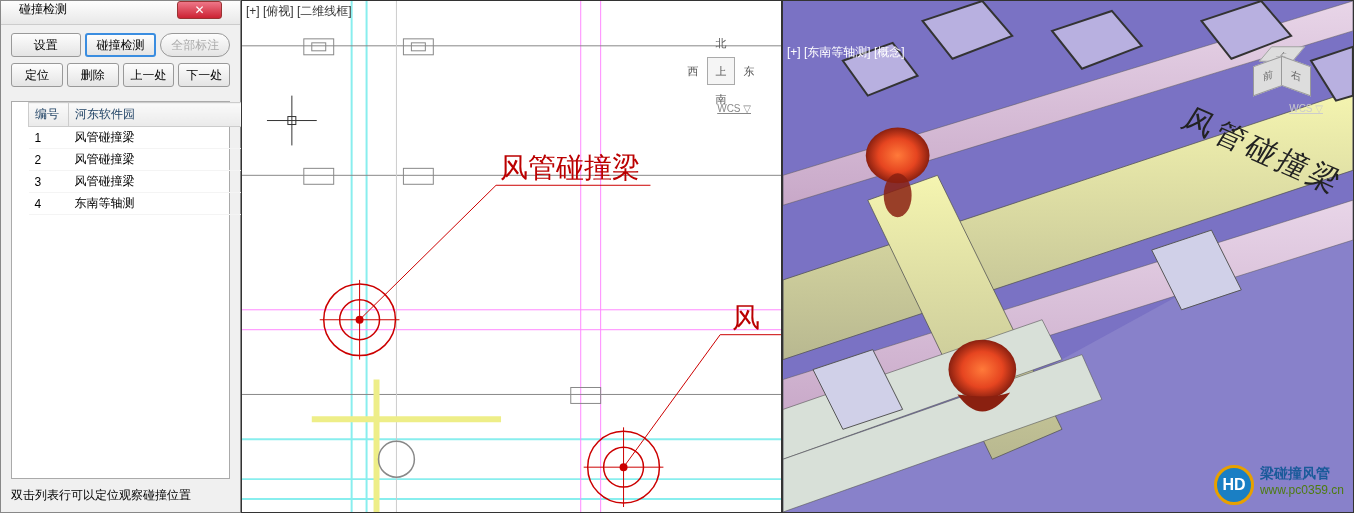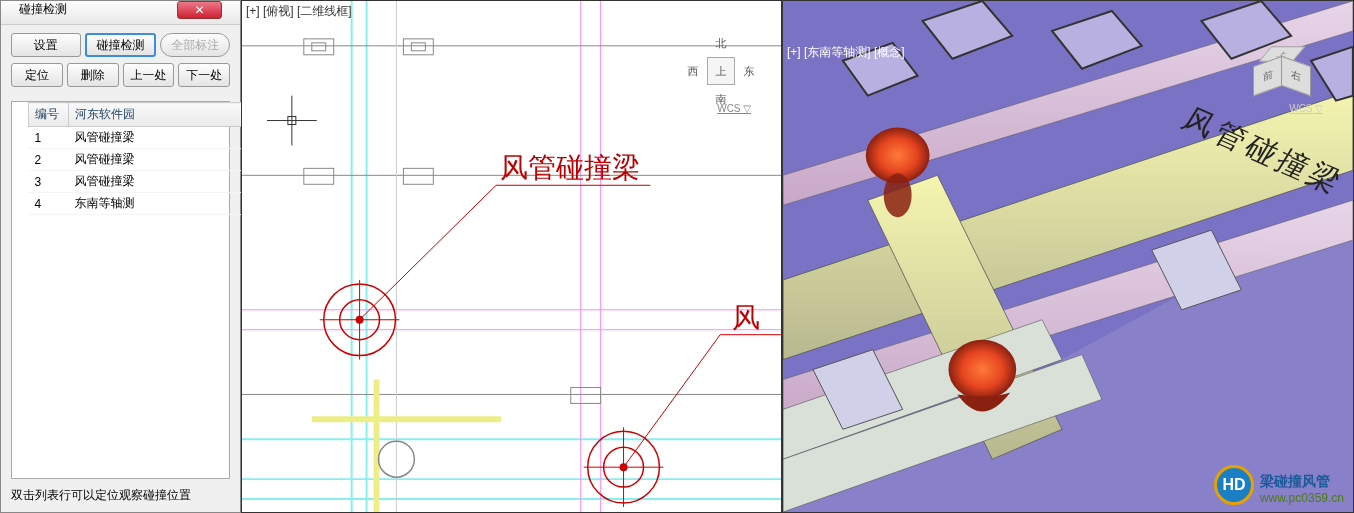--- a/index.html
+++ b/index.html
@@ -72,21 +72,21 @@
     
     .cad-svg { position: absolute; inset: 0; width: 100%; height: 100%; }
     
     .annotation {
       position: absolute; font-family: "KaiTi", "STKaiti", serif; font-size: 28px; color: #b00;
       z-index: 6;
     }
     .annotation.a3d { color: #222; font-size: 30px; }
     
     .watermark {
-      position: absolute; right: 10px; bottom: 8px; display: flex; align-items: flex-end; gap: 6px;
+      position: absolute; right: 10px; bottom: 8px; display: flex; align-items: flex-start; gap: 6px;
       z-index: 20;
     }
     .wm-logo {
       width: 40px; height: 40px; border-radius: 50%; background: #1a7fc4;
       display: flex; align-items: center; justify-content: center; color: #fff; font-weight: bold;
       font-size: 16px; border: 3px solid #e8a000;
     }
     .wm-text { display: flex; flex-direction: column; font-size: 14px; }
     .wm-cn { color: #1a5a9a; font-weight: bold; }
     .wm-url { color: #4d7c0f; font-size: 12px; }

